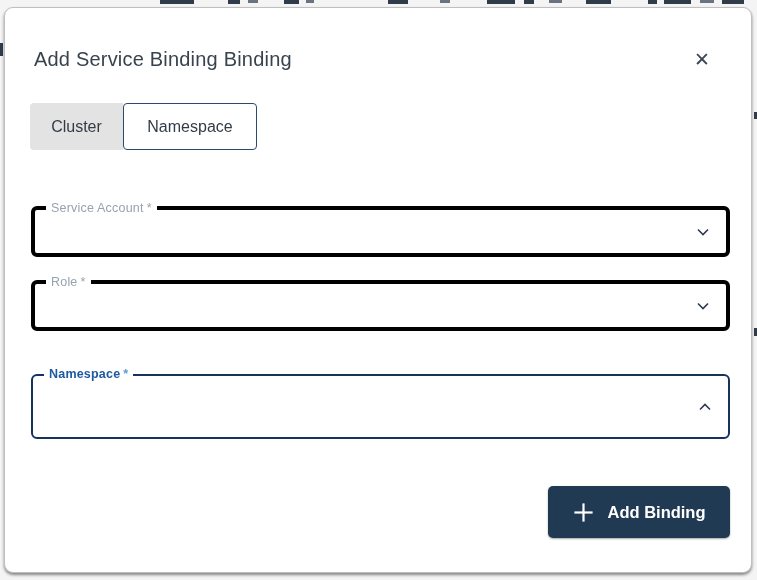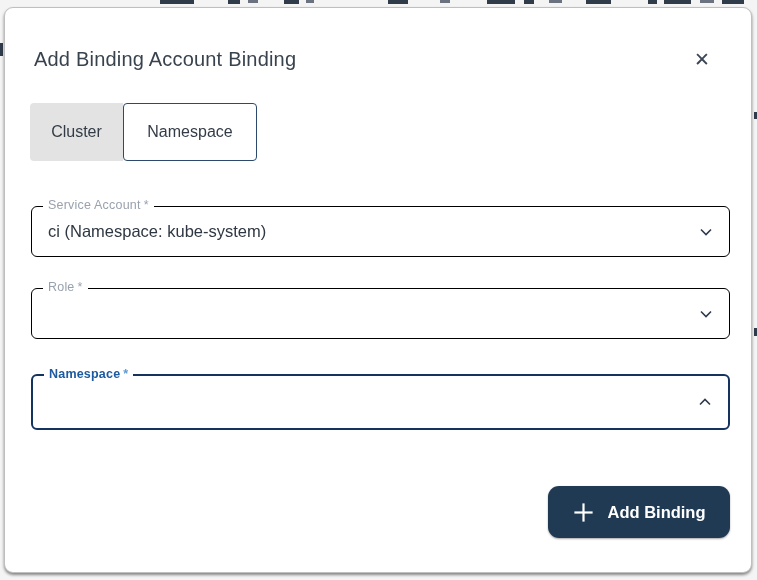--- a/index.html
+++ b/index.html
@@ -44,21 +44,21 @@
     color: #3c4654;
     cursor: pointer;
     user-select: none;
   }
 
   .tabs {
     position: absolute;
     left: 25px; top: 95px;
     display: flex;
     align-items: stretch;
-    height: 58px;
+    height: 47px;
   }
   .tab {
     display: flex; align-items: center; justify-content: center;
     font-size: 16px;
     color: #333c46;
     cursor: pointer;
   }
   .tab-cluster {
     width: 93px;
     background: #e3e3e3;
@@ -69,27 +69,27 @@
     background: #ffffff;
     border: 1px solid #2b4a6e;
     border-radius: 4px;
   }
 
   .field {
     position: absolute;
     left: 26px;
     width: 699px;
     background: #fff;
-    border: 1px solid #000000;
+    border: 4px solid #000000;
     border-radius: 6px;
     cursor: pointer;
   }
   .field-sa   { top: 198px; height: 51px; }
-  .field-role { top: 280px; height: 51px; }
-  .field-ns   { top: 366px; height: 56px; border: 2px solid #14335f; }
+  .field-role { top: 272px; height: 51px; }
+  .field-ns   { top: 366px; height: 65px; border: 2px solid #14335f; }
 
   .float-label {
     position: absolute;
     top: -9px; left: 11px;
     background: #ffffff;
     padding: 0 5px;
     font-size: 12.5px;
     color: #98a2ae;
     letter-spacing: 0.2px;
     white-space: nowrap;
@@ -112,21 +112,21 @@
     width: 16px; height: 16px;
     display: flex; align-items: center; justify-content: center;
   }
 
   .add-binding-btn {
     position: absolute;
     left: 543px; top: 478px;
     width: 182px; height: 52px;
     background: #203a54;
     border: none;
-    border-radius: 11px;
+    border-radius: 5px;
     display: flex; align-items: center; justify-content: center;
     gap: 12px;
     color: #ffffff;
     font-size: 16.5px;
     font-weight: 700;
     font-family: "Liberation Sans", "DejaVu Sans", sans-serif;
     cursor: pointer;
     box-shadow: 0 1px 2px rgba(0,0,0,0.35);
   }
   .plus-icon { display: flex; }
@@ -148,34 +148,33 @@
 <div class="bg-frag frag-a" style="left:648px;width:9px"></div>
 <div class="bg-frag frag-a" style="left:664px;width:27px"></div>
 <div class="bg-frag frag-b" style="left:700px;width:14px"></div>
 <div class="bg-frag frag-a" style="left:722px;width:22px"></div>
 <div class="bg-frag left-frag"></div>
 <div class="bg-frag right-frag1"></div>
 <div class="bg-frag right-frag2"></div>
 
 <div class="modal">
 
-  <div class="dialog-title">Add Binding Account Binding</div>
+  <div class="dialog-title">Add Service Binding Binding</div>
 
   <div class="close-btn">✕</div>
 
   <div class="tabs">
     <div class="tab tab-cluster">Cluster</div>
     <div class="tab tab-namespace">Namespace</div>
   </div>
 
   <div class="field field-sa">
     <div class="float-label">
       <span>Service Account</span><span class="req">*</span>
     </div>
-    <div class="field-value">ci (Namespace: kube-system)</div>
     <span class="chevron">
       <svg width="16" height="16" viewBox="0 0 16 16">
           <polyline points="3,5.5 8,10.5 13,5.5" fill="none" stroke="#2e3b4e" stroke-width="1.6"></polyline>
         </svg>
     </span>
   </div>
 
   <div class="field field-role">
     <div class="float-label">
       <span>Role</span><span class="req">*</span>

